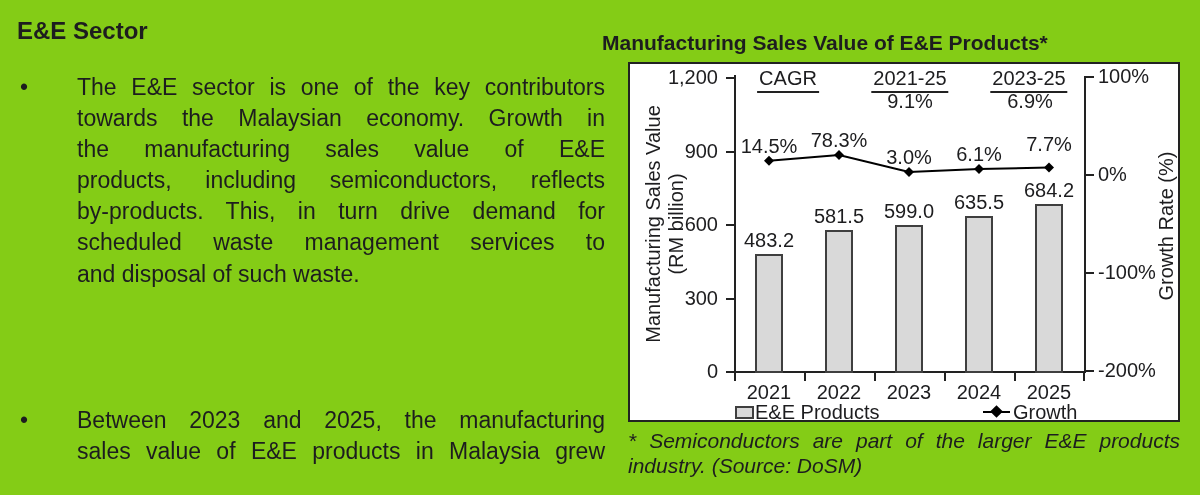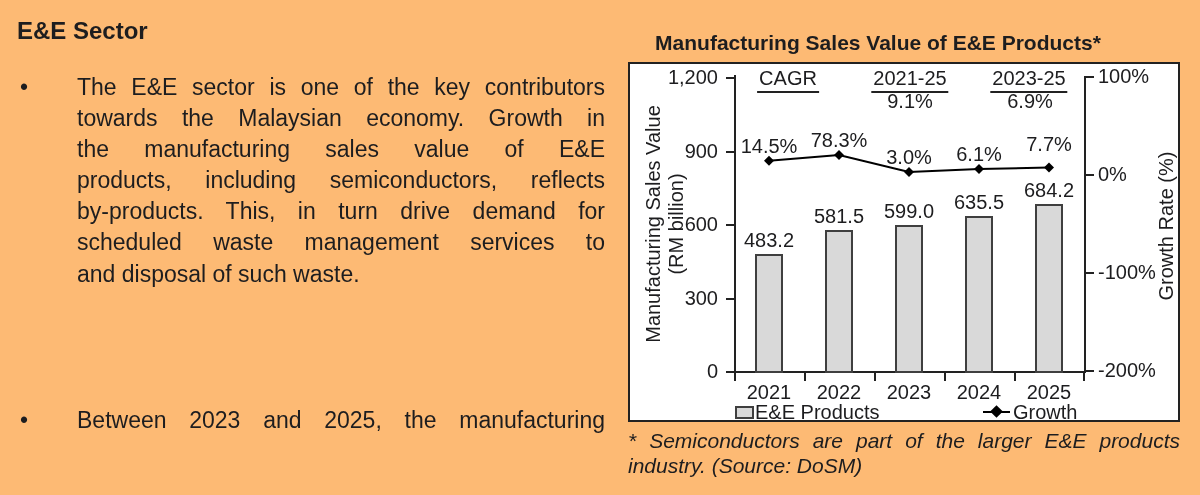--- a/index.html
+++ b/index.html
@@ -1,28 +1,28 @@
 <!DOCTYPE html>
 <html><head>
 <meta charset="utf-8">
 <style>
   html,body{margin:0;padding:0;background:#ffffff;}
-  .page{position:relative;width:1200px;height:495px;background:#fdba74;overflow:hidden;
+  .page{position:relative;width:1200px;height:495px;background:#84cc16;overflow:hidden;
         font-family:"Liberation Sans",sans-serif;color:#1d1d1f;}
 
   
   .heading{position:absolute;left:17px;top:17px;font-size:24px;font-weight:bold;}
   .bullet-para{position:absolute;left:18px;width:587px;}
   .bullet-mark{position:absolute;left:2px;top:0;font-size:23px;line-height:31.1px;}
   .para-lines{margin-left:59px;}
   .tline{font-size:23px;line-height:31.1px;text-align:justify;text-align-last:justify;white-space:normal;}
   .tline.tlast{text-align-last:left;}
 
   
-  .chart-title{position:absolute;left:602px;top:31px;width:552px;text-align:center;
+  .chart-title{position:absolute;left:602px;top:31px;width:552px;
                font-size:21px;font-weight:bold;white-space:nowrap;}
   .chart-box{position:absolute;left:628px;top:62px;width:548px;height:356px;
              border:2px solid #222222;background:#ffffff;}
   .axis-line{position:absolute;background:#222222;}
   .vaxis-left{left:104px;top:11px;width:2px;height:298px;}
   .vaxis-right{left:454px;top:13px;width:2px;height:296px;}
   .xaxis{left:104px;top:307px;width:352px;height:2px;}
   .tick{position:absolute;background:#222222;}
   .tick-label{position:absolute;font-size:20px;white-space:nowrap;}
   .tick-label.right-al{text-align:right;}
@@ -67,20 +67,21 @@
           <div class="tline">products, including semiconductors, reflects</div>
           <div class="tline">by-products. This, in turn drive demand for</div>
           <div class="tline">scheduled waste management services to</div>
           <div class="tline tlast">and disposal of such waste.</div>
         </div>
       </div>
       <div class="bullet-para" style="top: 405px;">
         <span class="bullet-mark">•</span>
         <div class="para-lines">
           <div class="tline">Between 2023 and 2025, the manufacturing</div>
+          <div class="tline">sales value of E&amp;E products in Malaysia grew</div>
         </div>
       </div>
     </div>
 
   <div class="chart-title">Manufacturing Sales Value of E&amp;E Products*</div>
 
   <div class="chart-box" id="chart-box">
     <div class="axis-line vaxis-left"></div>
     <div class="axis-line vaxis-right"></div>
     <div class="axis-line xaxis"></div>

